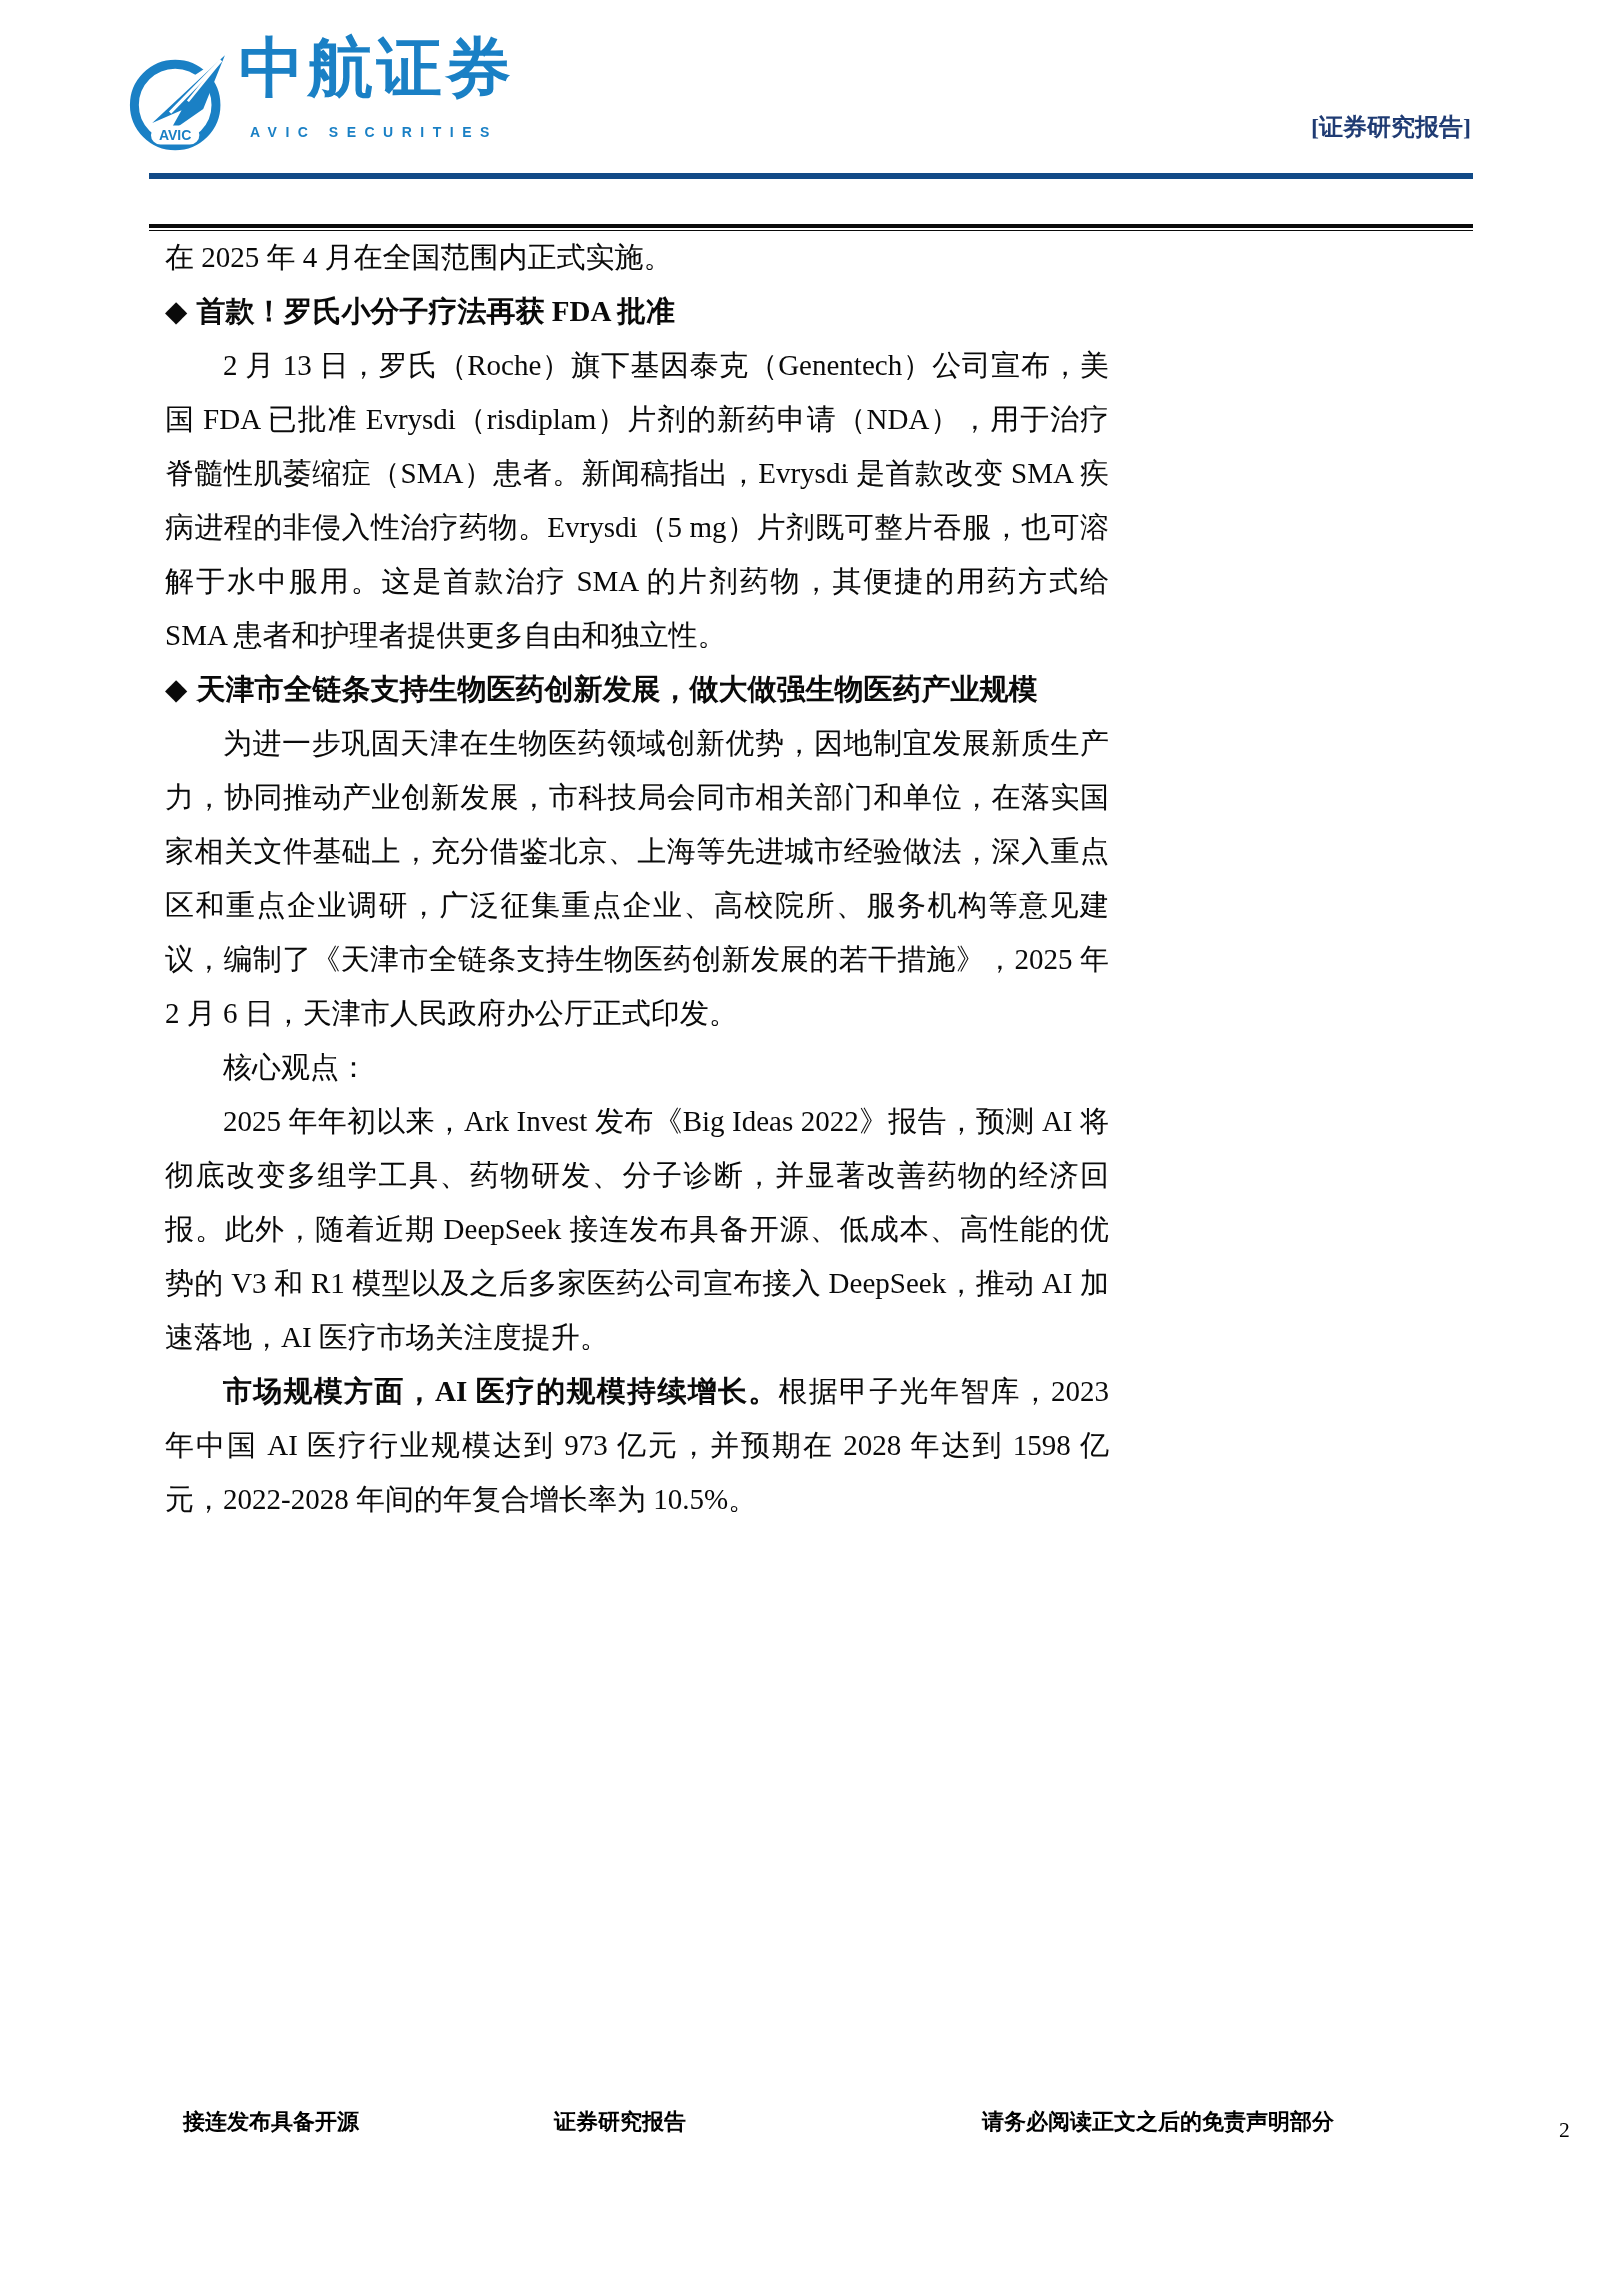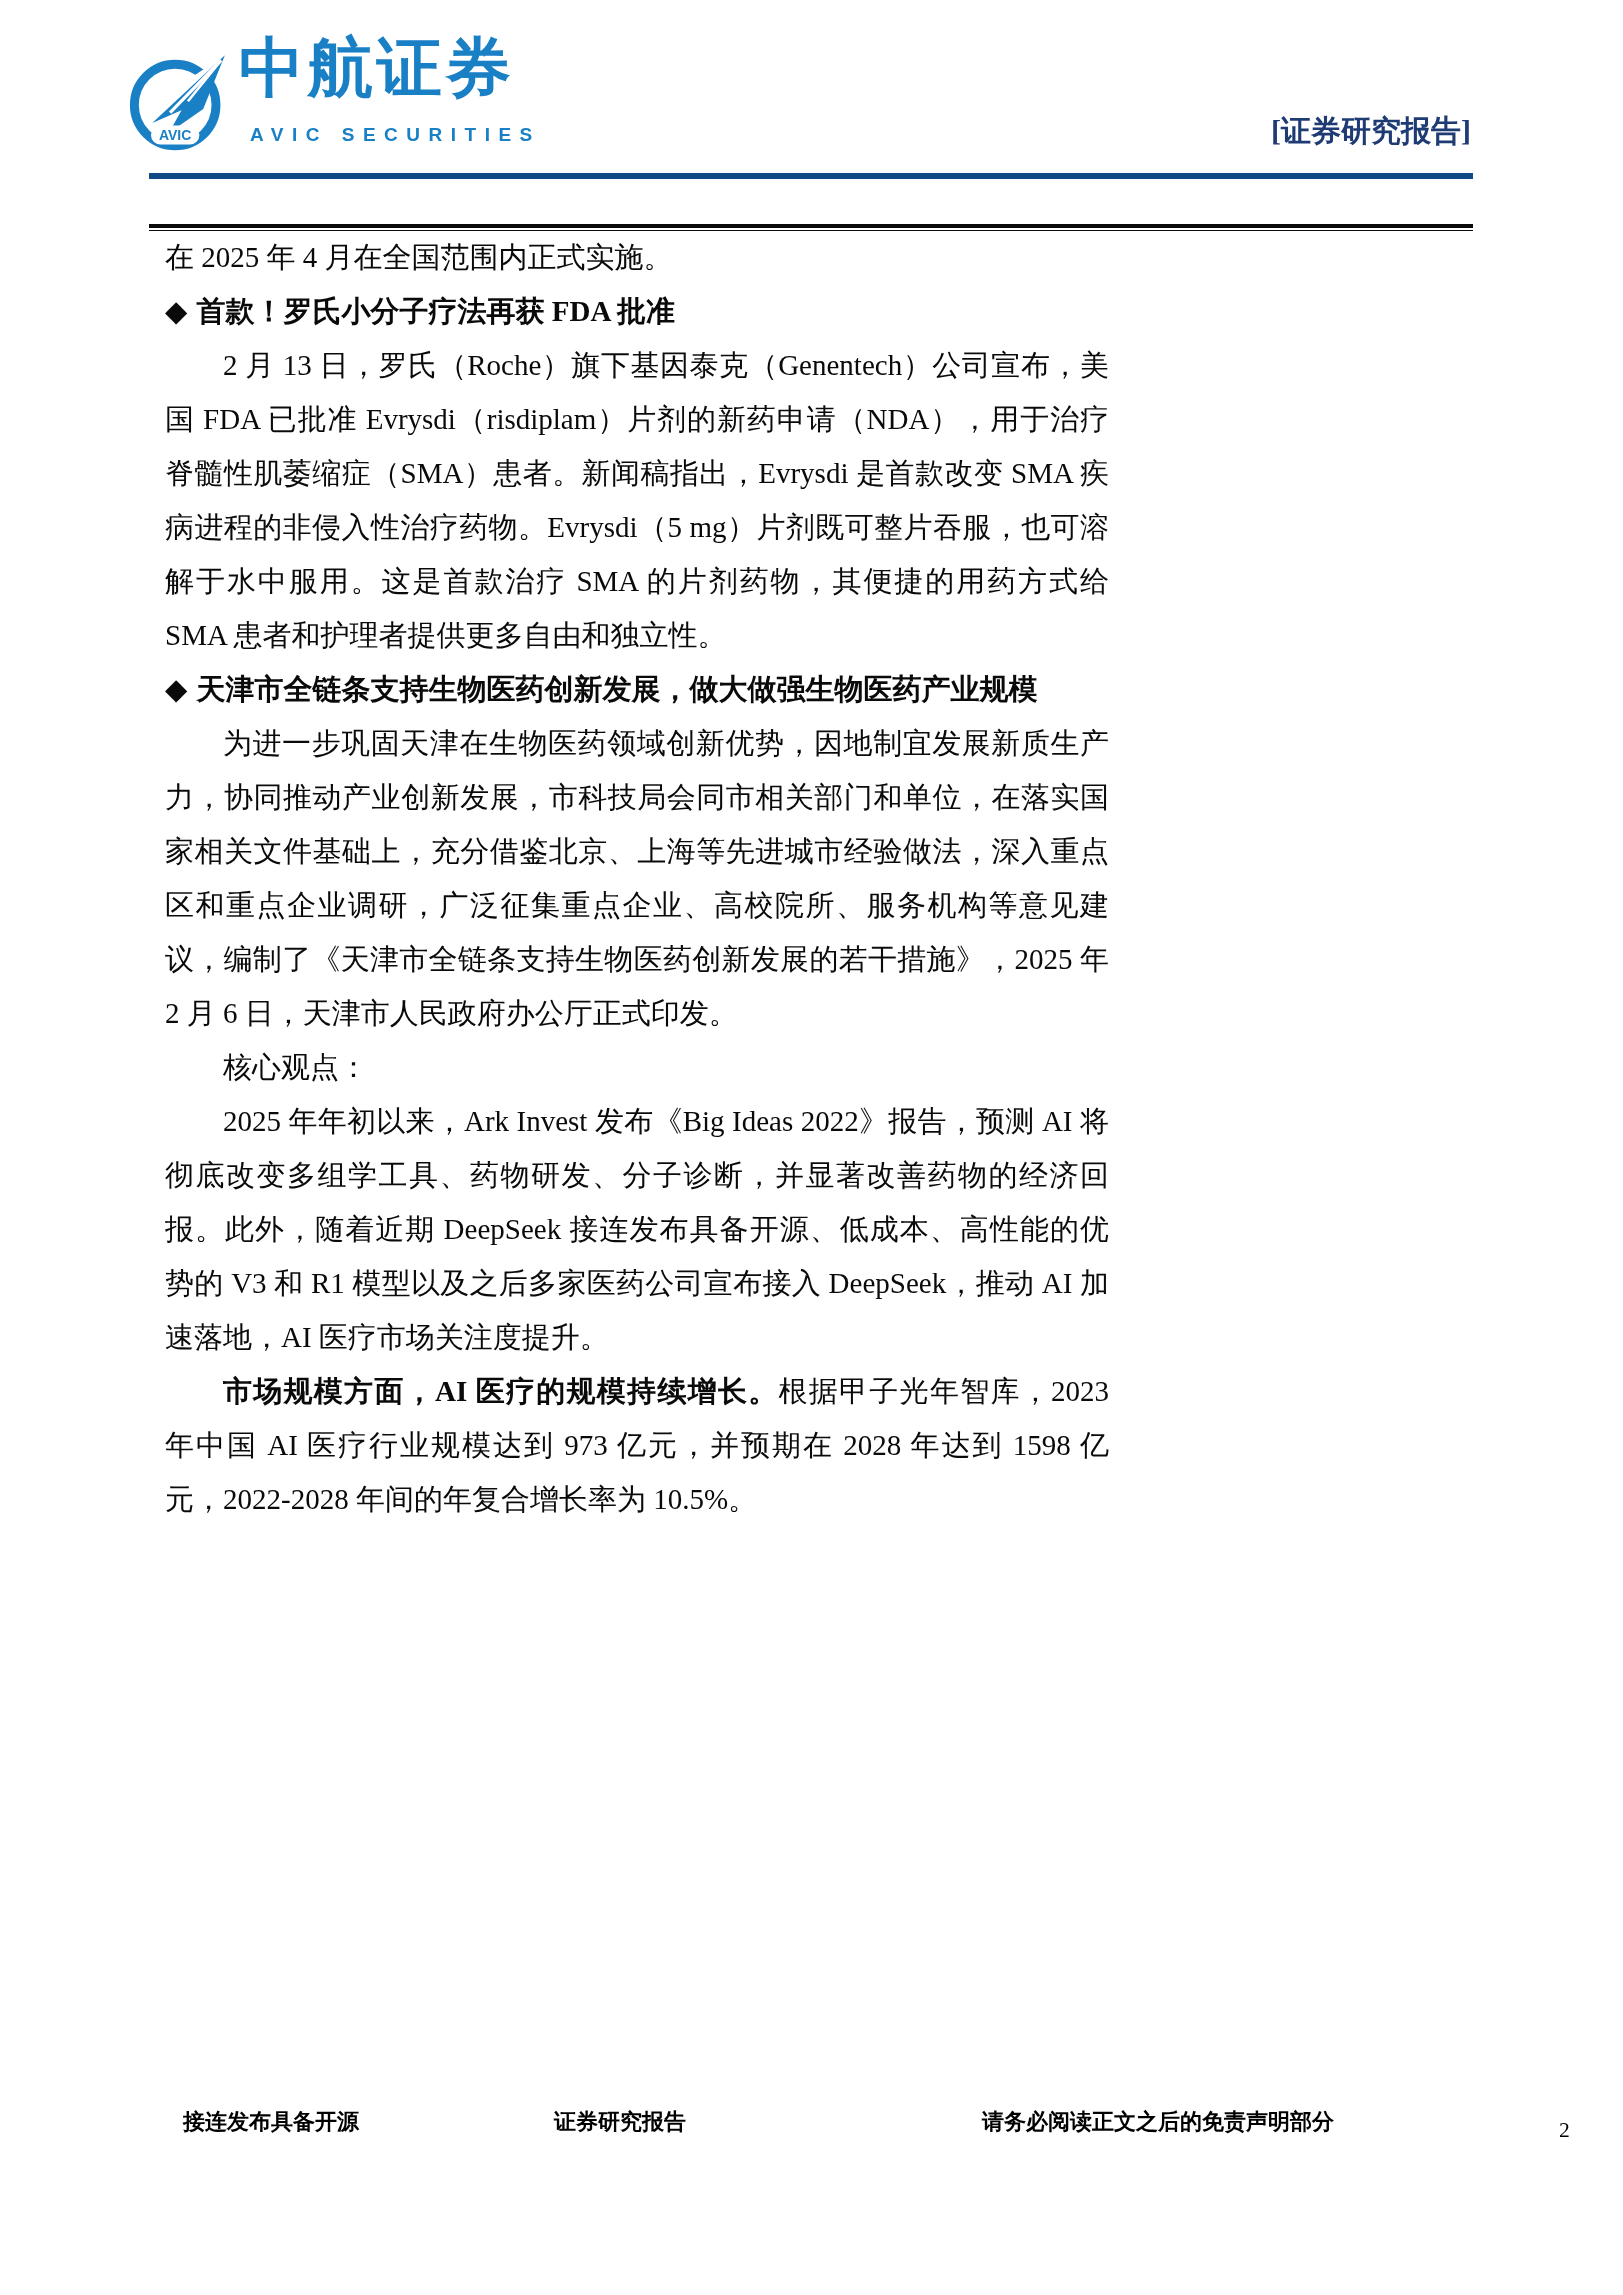--- a/index.html
+++ b/index.html
@@ -16,26 +16,26 @@
   .logo-mark{position:absolute;left:128px;top:51px;width:102px;height:103px;}
   .logo-cn{
     position:absolute;left:239px;top:34px;
     font-family:"Liberation Sans","DejaVu Sans",sans-serif;
     font-weight:bold;font-size:65px;line-height:68px;
     color:#1a80c5;letter-spacing:3.9px;white-space:nowrap;
   }
   .logo-en{
     position:absolute;left:250px;top:124px;
     font-family:"Liberation Sans","DejaVu Sans",sans-serif;
-    font-weight:bold;font-size:19px;
+    font-weight:bold;font-size:14px;
     color:#1a80c5;letter-spacing:8.5px;white-space:nowrap;
   }
   .report-tag{
     position:absolute;right:152px;top:111px;
-    font-size:30px;font-weight:bold;color:#1f3b73;
+    font-size:24px;font-weight:bold;color:#1f3b73;
     white-space:nowrap;
   }
   .rule-blue{position:absolute;left:149px;top:173px;width:1324px;height:5.9px;background:#114a87;}
   .rule-black-thick{position:absolute;left:149px;top:224px;width:1324px;height:3.9px;background:#0a0a0a;}
   .rule-black-thin{position:absolute;left:149px;top:230px;width:1324px;height:1.3px;background:#0a0a0a;}
   
   .doc-body{
     position:absolute;left:165px;top:230px;width:944px;
     font-size:29px;line-height:54px;
     text-align:justify;text-justify:inter-ideograph;

